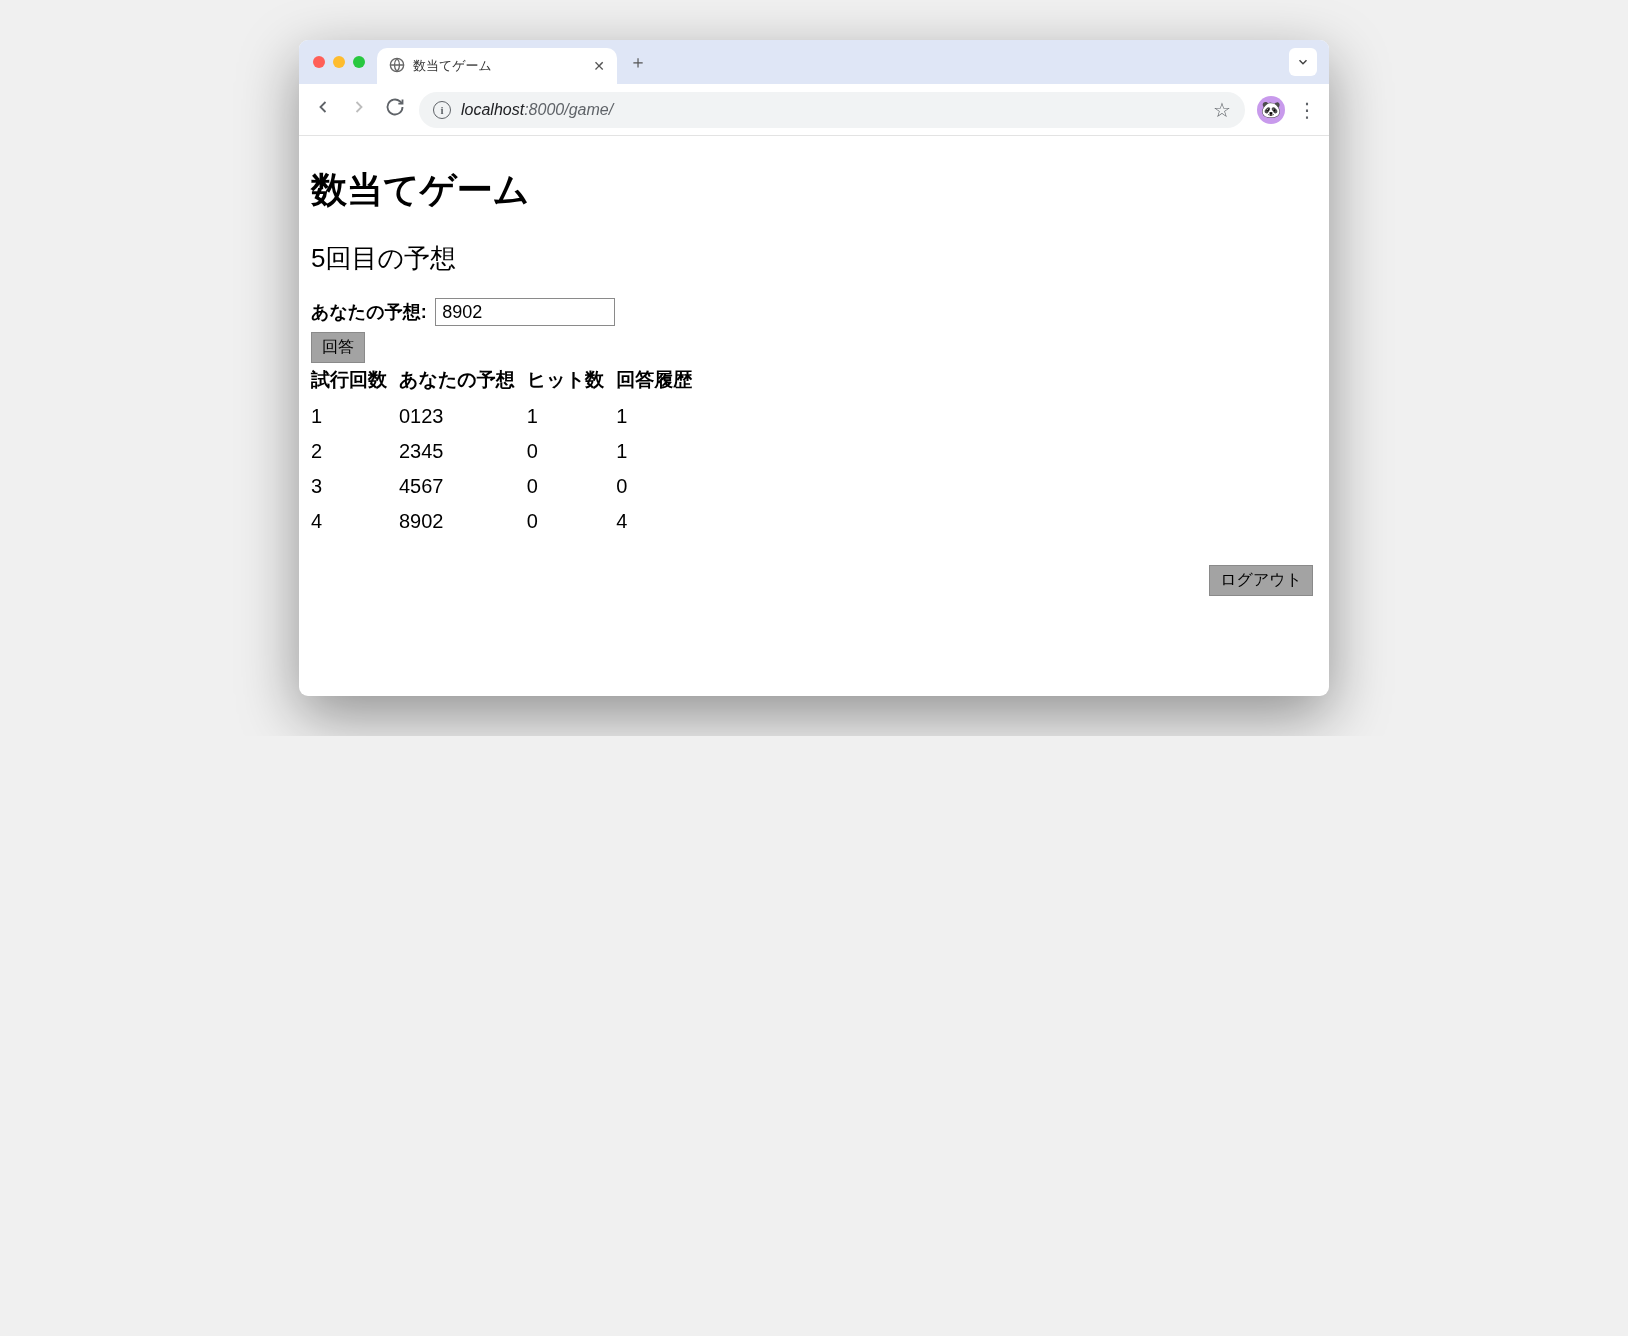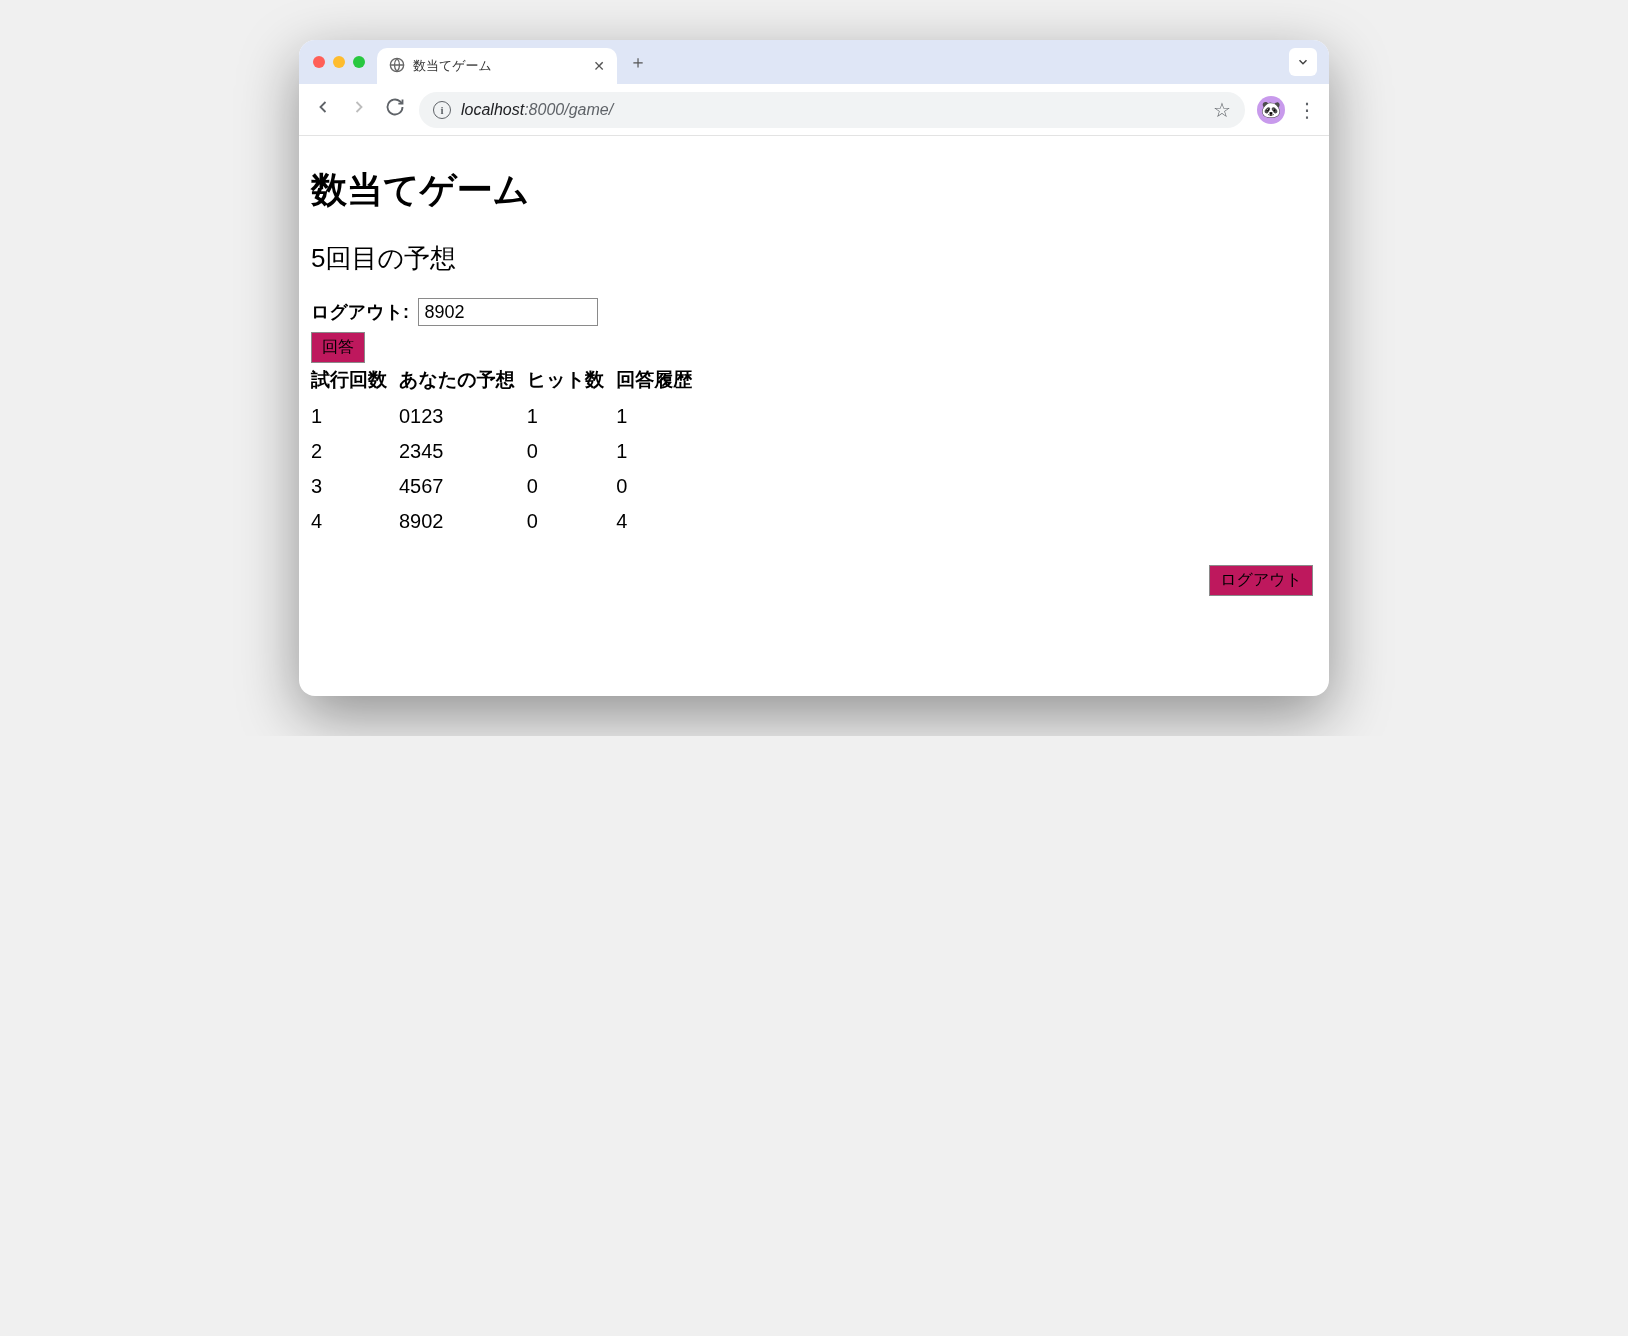--- a/index.html
+++ b/index.html
@@ -5,21 +5,21 @@
     * { box-sizing: border-box; margin: 0; padding: 0; }
     body {
       font-family: -apple-system, BlinkMacSystemFont, "Segoe UI", Helvetica, Arial, sans-serif;
       background: #f0f0f0;
       padding: 40px;
     }
     .window {
       width: 1030px;
       margin: 0 auto;
       background: #fff;
-      border-radius: 16px;
+      border-radius: 9px;
       box-shadow: 0 20px 60px rgba(0,0,0,0.4);
       overflow: hidden;
     }
     .tabbar {
       display: flex;
       align-items: center;
       background: #dfe6f6;
       height: 44px;
       padding: 0 8px;
       position: relative;
@@ -117,21 +117,21 @@
       font-size: 18px;
       padding: 3px 6px;
       border: 1.5px solid #8a8a8a;
       width: 180px;
       height: 28px;
     }
     .btn {
       font-size: 16px;
       padding: 4px 10px;
       border: 1px solid #8a8a8a;
-      background: #be185d;
+      background: #a3a3a3;
       cursor: pointer;
       font-family: inherit;
     }
     table.history {
       border-collapse: collapse;
       font-size: 20px;
     }
     table.history th {
       text-align: left;
       font-weight: 700;
@@ -206,21 +206,21 @@
     <span class="avatar">🐼</span>
     <span class="menu-dots">⋮</span>
   </div>
 
   <div class="page">
     <h1>数当てゲーム</h1>
 
     <h2>5回目の予想</h2>
 
     <div class="form-row">
-      <label>ログアウト:</label>
+      <label>あなたの予想:</label>
       <input type="text" value="8902" style="">
     </div>
     <button class="btn">回答</button>
 
 
     <table class="history">
       <thead>
         <tr>
           <th>試行回数</th>
           <th>あなたの予想</th>

